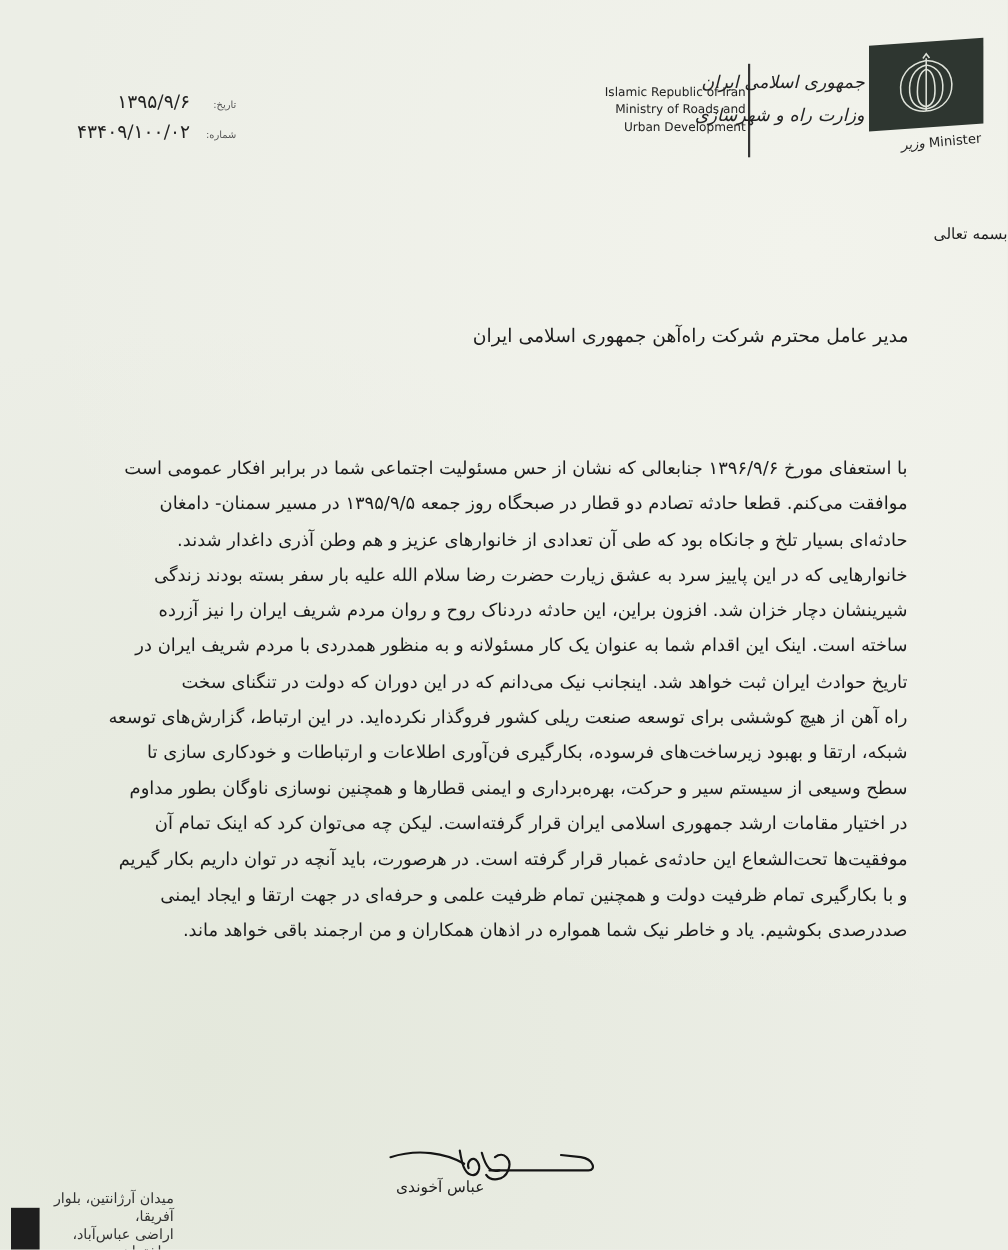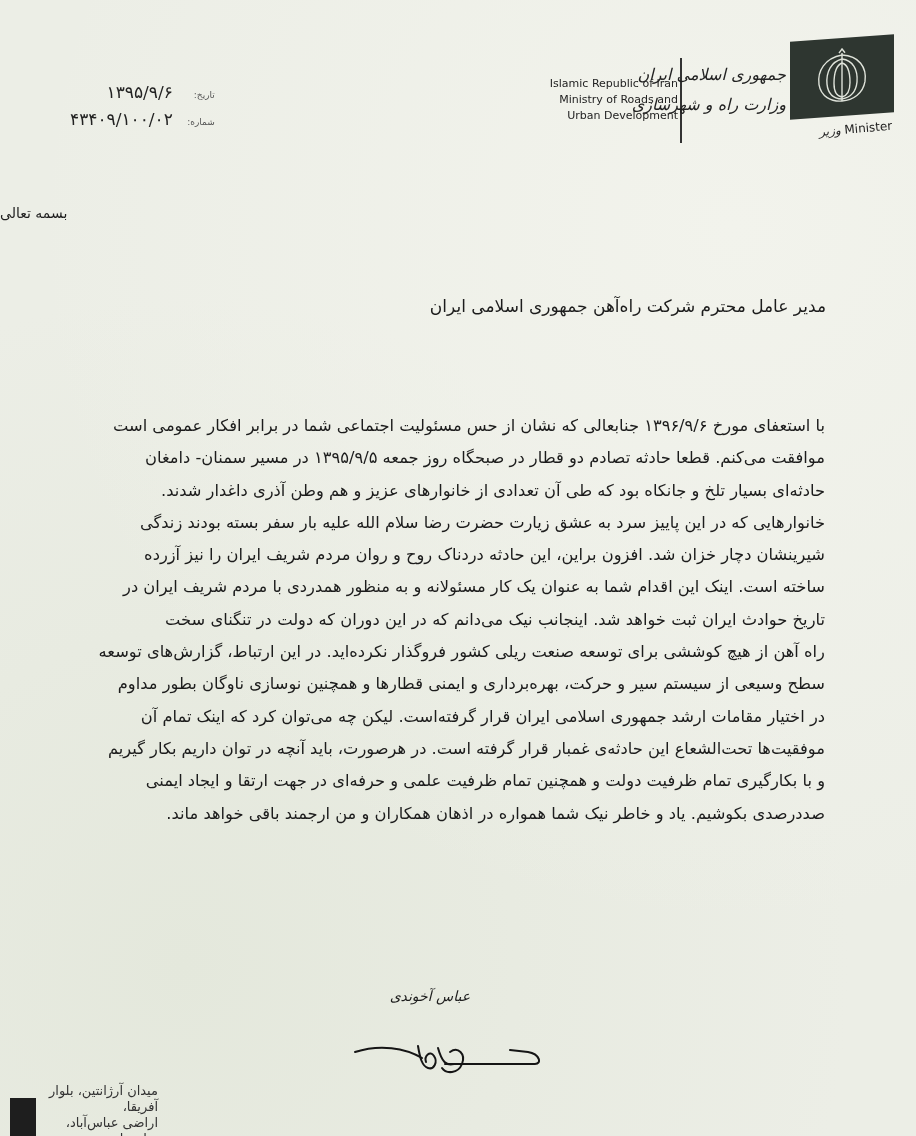--- a/index.html
+++ b/index.html
@@ -23,29 +23,29 @@
   .meta-value { font-family: "DejaVu Serif", serif; font-size: 17px; letter-spacing: 1px; color: #222; direction: ltr; }
 
   .header { position: absolute; top: 38px; right: 12px; height: 120px; width: 370px; }
   .en-block { position: absolute; right: 226px; top: 38px; text-align: right; font-size: 11px; line-height: 16px; color: #222; }
   .vdivider { position: absolute; right: 222px; top: 20px; width: 2px; height: 85px; background: #333; }
   .fa-block { position: absolute; right: 118px; top: 22px; text-align: right; direction: rtl; font-family: "DejaVu Serif", serif; font-size: 16px; line-height: 30px; font-style: italic; color: #222; }
   .emblem { position: absolute; right: 10px; top: 0; width: 104px; height: 78px; background: #2e3630; display: flex; align-items: center; justify-content: center; transform: skewY(-4deg); }
   .minister-label { position: absolute; right: 12px; top: 84px; font-size: 12px; color: #222; transform: rotate(-5deg); }
   .minister-label .fa { font-style: italic; font-family: "DejaVu Serif", serif; margin-left: 4px; }
 
-  .invocation { position: absolute; top: 205px; left: 0; width: 916px; text-align: left; direction: rtl; font-size: 14px; }
+  .invocation { position: absolute; top: 205px; left: 0; width: 916px; text-align: right; direction: rtl; font-size: 14px; }
 
   .addressee { position: absolute; top: 290px; right: 90px; direction: rtl; text-align: right; font-size: 17px; line-height: 32px; }
 
   .body-text { position: absolute; top: 410px; left: 165px; width: 660px; direction: rtl; text-align: justify; text-align-last: right; font-size: 16.3px; line-height: 32.3px; }
   .body-text .line { display: block; text-align: justify; text-align-last: justify; white-space: nowrap; }
   .body-text .line.last { text-align-last: right; }
 
-  .signer { position: absolute; top: 988px; left: 360px; width: 110px; text-align: right; direction: rtl; font-size: 14px; font-style: italic; }
+  .signer { position: absolute; top: 1072px; left: 360px; width: 110px; text-align: left; direction: rtl; font-size: 14px; }
   .signature { position: absolute; top: 1040px; left: 350px; }
 
   .footer-bar { position: absolute; left: 10px; top: 1098px; width: 26px; height: 40px; background: #1e1e1e; }
   .footer-address { position: absolute; left: 48px; top: 1083px; direction: rtl; text-align: right; font-size: 13px; line-height: 16px; color: #333; width: 110px; }
 </style>
 </head>
 <body>
 
 <div class="paper"></div>
 
@@ -99,20 +99,21 @@
 
 <div class="body-text">
   <span class="line">با استعفای مورخ ۱۳۹۶/۹/۶ جنابعالی که نشان از حس مسئولیت اجتماعی شما در برابر افکار عمومی است</span>
   <span class="line">موافقت می‌کنم. قطعا حادثه تصادم دو قطار در صبحگاه روز جمعه ۱۳۹۵/۹/۵ در مسیر سمنان- دامغان</span>
   <span class="line">حادثه‌ای بسیار تلخ و جانکاه بود که طی آن تعدادی از خانوارهای عزیز و هم وطن آذری داغدار شدند.</span>
   <span class="line">خانوارهایی که در این پاییز سرد به عشق زیارت حضرت رضا سلام الله علیه بار سفر بسته بودند زندگی</span>
   <span class="line">شیرینشان دچار خزان شد. افزون براین، این حادثه دردناک روح و روان مردم شریف ایران را نیز آزرده</span>
   <span class="line">ساخته است. اینک این اقدام شما به عنوان یک کار مسئولانه و به منظور همدردی با مردم شریف ایران در</span>
   <span class="line">تاریخ حوادث ایران ثبت خواهد شد. اینجانب نیک می‌دانم که در این دوران که دولت در تنگنای سخت</span>
   <span class="line">راه آهن از هیچ کوششی برای توسعه صنعت ریلی کشور فروگذار نکرده‌اید. در این ارتباط، گزارش‌های توسعه</span>
+  <span class="line">شبکه، ارتقا و بهبود زیرساخت‌های فرسوده، بکارگیری فن‌آوری اطلاعات و ارتباطات و خودکاری سازی تا</span>
   <span class="line">سطح وسیعی از سیستم سیر و حرکت، بهره‌برداری و ایمنی قطارها و همچنین نوسازی ناوگان بطور مداوم</span>
   <span class="line">در اختیار مقامات ارشد جمهوری اسلامی ایران قرار گرفته‌است. لیکن چه می‌توان کرد که اینک تمام آن</span>
   <span class="line">موفقیت‌ها تحت‌الشعاع این حادثه‌ی غمبار قرار گرفته است. در هرصورت، باید آنچه در توان داریم بکار گیریم</span>
   <span class="line">و با بکارگیری تمام ظرفیت دولت و همچنین تمام ظرفیت علمی و حرفه‌ای در جهت ارتقا و ایجاد ایمنی</span>
   <span class="line last">صددرصدی بکوشیم. یاد و خاطر نیک شما همواره در اذهان همکاران و من ارجمند باقی خواهد ماند.</span>
 </div>
 
 <div class="signer">عباس آخوندی</div>
 <div class="signature">
   <svg width="195" height="40" viewBox="0 0 195 40">

